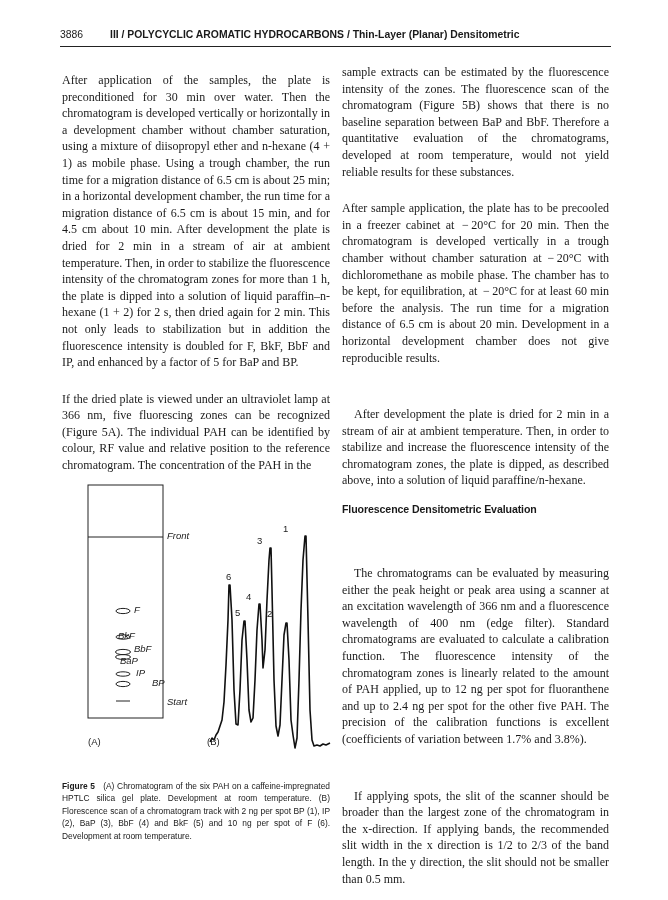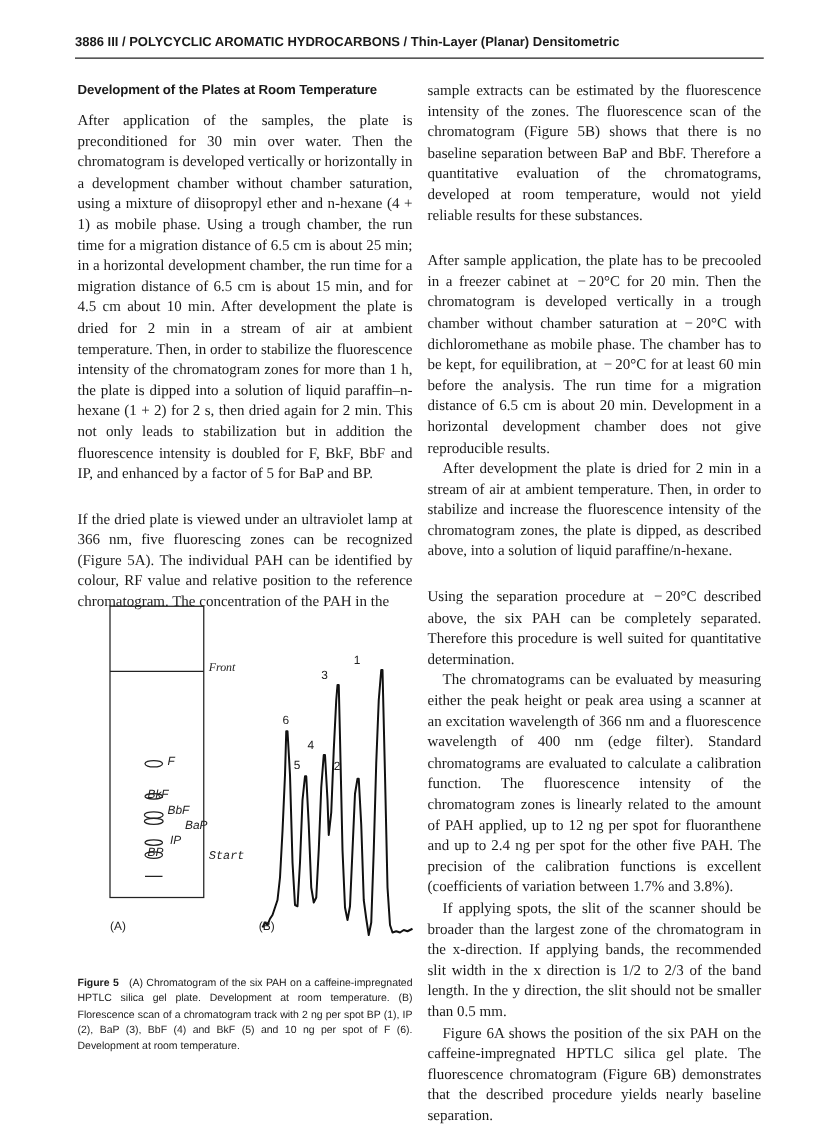--- a/index.html
+++ b/index.html
@@ -1,44 +1,43 @@
 <!DOCTYPE html>
 <html><head>
 <meta charset="utf-8">
 <style>
   html, body { margin:0; padding:0; background:#ffffff; }
   body { width:668px; height:900px; position:relative; overflow:hidden; color:#1a1a1a; }
   #running-header { position:absolute; left:60px; top:29px; width:551px; height:17px; border-bottom:1.5px solid #222; font-family:"Liberation Sans","DejaVu Sans",sans-serif; font-size:10.4px; font-weight:bold; white-space:nowrap; }
-  #running-header .pg { font-weight:bold; margin-right:0; }
+  #running-header .pg { font-weight:normal; margin-right:24px; }
   .col { position:absolute; top:64px; }
   #col-left { left:62px; width:268px; }
   #col-right { left:342px; width:267px; }
   h2 { font-family:"Liberation Sans","DejaVu Sans",sans-serif; font-size:10.6px; font-weight:bold; margin:0; line-height:16px; letter-spacing:-0.1px; white-space:nowrap; }
   p { font-family:"Liberation Serif","DejaVu Serif",serif; font-size:12px; line-height:16.6px; margin:0; text-align:justify; hyphens:manual; }
-  p.indent { text-indent:12px; }
+  p.indent { text-indent:12px;margin-top:40px; }
   .gap-h { height:8px; }
   .gap-s { height:12px; }
   #figure { position:absolute; left:60px; top:480px; width:272px; height:290px; }
   #figure svg { position:absolute; left:0; top:0; }
   .flabel { position:absolute; font-family:"Liberation Sans","DejaVu Sans",sans-serif; font-size:9.5px; font-style:italic; color:#222; white-space:nowrap; }
   .pklabel { position:absolute; font-family:"Liberation Sans","DejaVu Sans",sans-serif; font-size:9.5px; color:#222; }
   .panel-label { position:absolute; font-family:"Liberation Sans","DejaVu Sans",sans-serif; font-size:9.5px; color:#222; }
   #caption { position:absolute; left:62px; top:780px; width:268px; font-family:Liberation Sans, sans-serif; font-size:8.4px; line-height:12.4px; text-align:justify; color:#1a1a1a; }
   #caption b { font-weight:bold; }
 </style>
 </head>
 <body>
 
 <div id="running-header">
   <span class="pg">3886</span>
   <span>III / POLYCYCLIC AROMATIC HYDROCARBONS / Thin-Layer (Planar) Densitometric</span>
 </div>
 
 <div id="col-left" class="col">
-  <h2>Development of the Plates at Room Temperature</h2>
   <div class="gap-h"></div>
   <p>After application of the samples, the plate is preconditioned for 30 min over water. Then the chromatogram is developed vertically or horizontally in a development chamber without chamber saturation, using a mixture of diisopropyl ether and n-hexane (4 + 1) as mobile phase. Using a trough chamber, the run time for a migration distance of 6.5 cm is about 25 min; in a horizontal development chamber, the run time for a migration distance of 6.5 cm is about 15 min, and for 4.5 cm about 10 min. After development the plate is dried for 2 min in a stream of air at ambient temperature. Then, in order to stabilize the fluorescence intensity of the chromatogram zones for more than 1 h, the plate is dipped into a solution of liquid paraffin–n-hexane (1 + 2) for 2 s, then dried again for 2 min. This not only leads to stabilization but in addition the fluorescence intensity is doubled for F, BkF, BbF and IP, and enhanced by a factor of 5 for BaP and BP.</p>
   <div class="gap-s"></div>
   <div class="gap-h"></div>
   <p>If the dried plate is viewed under an ultraviolet lamp at 366 nm, five fluorescing zones can be recognized (Figure 5A). The individual PAH can be identified by colour, RF value and relative position to the reference chromatogram. The concentration of the PAH in the</p>
 </div>
 
 <div id="figure">
   <svg width="272" height="290" viewBox="0 0 272 290">
 
@@ -51,28 +50,28 @@
       <ellipse cx="63" cy="172" rx="7.5" ry="2.6"></ellipse>
       <ellipse cx="63" cy="177" rx="7.5" ry="2.4"></ellipse>
       <ellipse cx="63" cy="194" rx="7" ry="2.2"></ellipse>
       <ellipse cx="63" cy="204" rx="7" ry="2.6"></ellipse>
       <line x1="56" y1="221" x2="70" y2="221"></line>
     </g>
 
     <polyline fill="none" stroke="#111" stroke-width="1.6" stroke-linejoin="round" points="150,262 152,258 154,260 156,255 158,252 160,246 162,240 164,222 166,185 168,140 169,105 170,105 172,140 174,210 176,244 178,245 180,210 182,160 184,141 185,141 187,180 189,230 191,242 193,238 195,200 197,150 199,124 200,124 202,160 203,188 205,170 207,120 209,80 210,68 211,68 212,110 214,200 216,246 218,256 220,245 222,200 224,155 226,143 227,143 229,180 231,240 233,255 235,268 237,258 239,200 241,130 243,80 245,56 246,56 248,140 250,230 252,260 254,266 257,265 260,266 263,264 266,265 270,263"></polyline>
   </svg>
 
-  <span class="flabel" style="left:107px; top:50px;font-family:Liberation Serif, serif;">Front</span>
+  <span class="flabel" style="left:107px; top:50px;">Front</span>
   <span class="flabel" style="left:74px; top:124px;">F</span>
   <span class="flabel" style="left:58px; top:150px;">BkF</span>
   <span class="flabel" style="left:74px; top:163px;font-style:italic;">BbF</span>
-  <span class="flabel" style="left:88px; top:175px;">BaP</span>
+  <span class="flabel" style="left:60px; top:175px;">BaP</span>
   <span class="flabel" style="left:76px; top:187px;">IP</span>
-  <span class="flabel" style="left:58px; top:197px;">BP</span>
-  <span class="flabel" style="left:107px; top:199px;font-family:Liberation Mono, monospace;">Start</span>
+  <span class="flabel" style="left:92px; top:197px;">BP</span>
+  <span class="flabel" style="left:107px; top:216px;">Start</span>
   <span class="panel-label" style="left:28px; top:256px;">(A)</span>
 
   <span class="pklabel" style="left:223px; top:43px;">1</span>
   <span class="pklabel" style="left:207px; top:128px;">2</span>
   <span class="pklabel" style="left:197px; top:55px;">3</span>
   <span class="pklabel" style="left:186px; top:111px;">4</span>
   <span class="pklabel" style="left:175px; top:127px;">5</span>
   <span class="pklabel" style="left:166px; top:91px;">6</span>
   <span class="panel-label" style="left:147px; top:256px;">(B)</span>
 </div>
@@ -82,18 +81,18 @@
   <span>(A) Chromatogram of the six PAH on a caffeine-impregnated HPTLC silica gel plate. Development at room temperature. (B) Florescence scan of a chromatogram track with 2 ng per spot BP (1), IP (2), BaP (3), BbF (4) and BkF (5) and 10 ng per spot of F (6). Development at room temperature.</span>
 </div>
 
 <div id="col-right" class="col">
   <p>sample extracts can be estimated by the fluorescence intensity of the zones. The fluorescence scan of the chromatogram (Figure 5B) shows that there is no baseline separation between BaP and BbF. Therefore a quantitative evaluation of the chromatograms, developed at room temperature, would not yield reliable results for these substances.</p>
   <div class="gap-s"></div>
   <div class="gap-h"></div>
   <p>After sample application, the plate has to be precooled in a freezer cabinet at  − 20°C for 20 min. Then the chromatogram is developed vertically in a trough chamber without chamber saturation at − 20°C with dichloromethane as mobile phase. The chamber has to be kept, for equilibration, at  − 20°C for at least 60 min before the analysis. The run time for a migration distance of 6.5 cm is about 20 min. Development in a horizontal development chamber does not give reproducible results.</p>
   <p class="indent">After development the plate is dried for 2 min in a stream of air at ambient temperature. Then, in order to stabilize and increase the fluorescence intensity of the chromatogram zones, the plate is dipped, as described above, into a solution of liquid paraffine/n-hexane.</p>
   <div class="gap-s"></div>
+  <h2>Fluorescence Densitometric Evaluation</h2>
   <div class="gap-h"></div>
-  <p>Using the separation procedure at  − 20°C described above, the six PAH can be completely separated. Therefore this procedure is well suited for quantitative determination.</p>
   <p class="indent">The chromatograms can be evaluated by measuring either the peak height or peak area using a scanner at an excitation wavelength of 366 nm and a fluorescence wavelength of 400 nm (edge filter). Standard chromatograms are evaluated to calculate a calibration function. The fluorescence intensity of the chromatogram zones is linearly related to the amount of PAH applied, up to 12 ng per spot for fluoranthene and up to 2.4 ng per spot for the other five PAH. The precision of the calibration functions is excellent (coefficients of variation between 1.7% and 3.8%).</p>
   <p class="indent">If applying spots, the slit of the scanner should be broader than the largest zone of the chromatogram in the x-direction. If applying bands, the recommended slit width in the x direction is 1/2 to 2/3 of the band length. In the y direction, the slit should not be smaller than 0.5 mm.</p>
   <p class="indent">Figure 6A shows the position of the six PAH on the caffeine-impregnated HPTLC silica gel plate. The fluorescence chromatogram (Figure 6B) demonstrates that the described procedure yields nearly baseline separation.</p>
 </div>
 
 </body></html>

